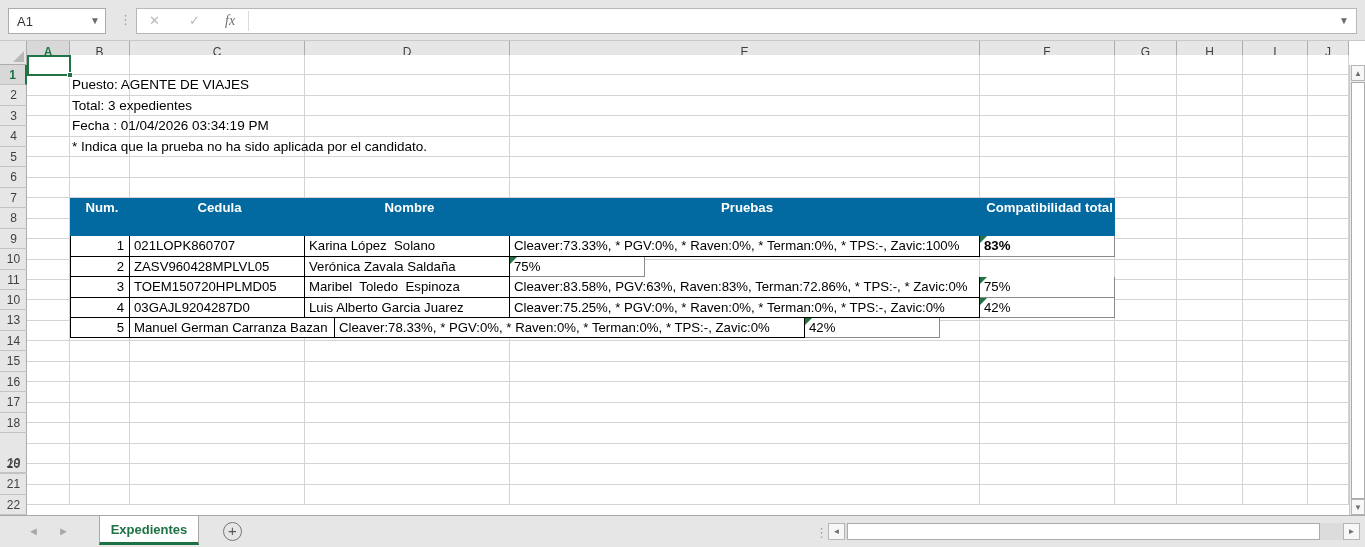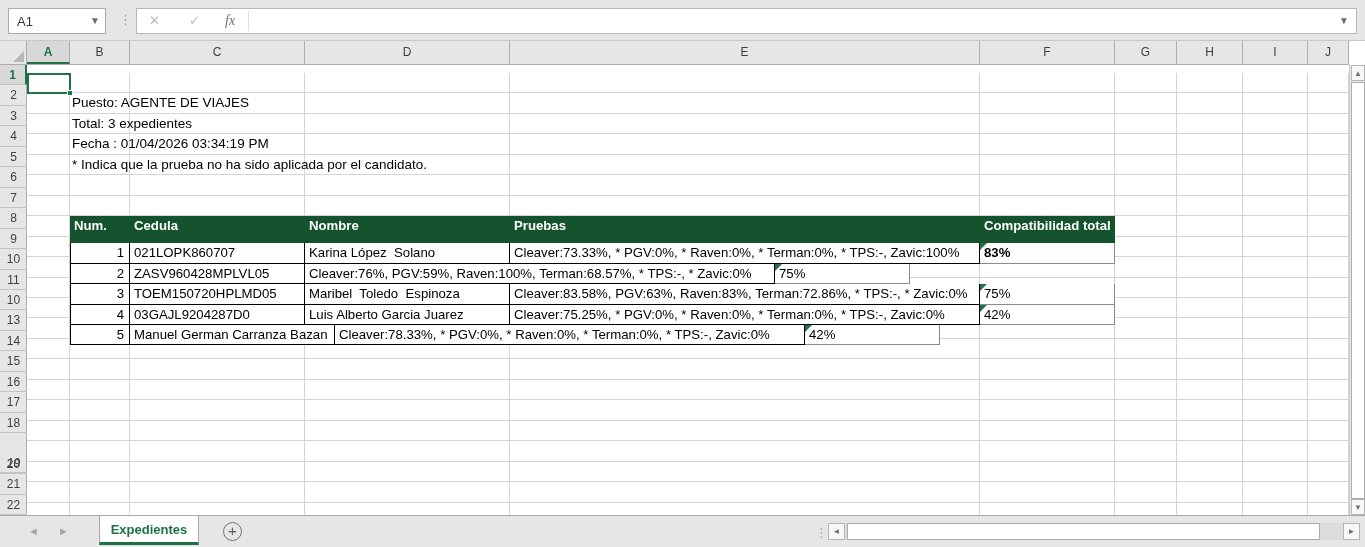--- a/index.html
+++ b/index.html
@@ -42,21 +42,21 @@
 
   
   #row-headers { position:absolute; left:0; top:65px; width:27px; height:450px;
     background:#e6e6e6; border-right:1px solid #acacac; }
   .row-h { position:absolute; left:0; width:27px; text-align:center; font-size:12px;
     color:#3f3f3f; border-bottom:1px solid #c3c3c3; }
   .row-h.sel { background:#d8d8d8; color:#1e7145; font-weight:bold;
     border-right:2px solid #217346; }
 
   
-  #cells { position:absolute; left:27px; top:73px; width:1322px; height:450px;
+  #cells { position:absolute; left:27px; top:55px; width:1322px; height:450px;
     background:#fff; overflow:hidden; }
   .gl-v { position:absolute; top:0; width:1px; height:450px; background:#d4d4d4; }
   .gl-h { position:absolute; left:0; width:1322px; height:1px; background:#d4d4d4; }
 
   #selection { position:absolute; left:0; top:0; width:44px; height:22px;
     border:2px solid #217346; background:#fff; }
   #selection .handle { position:absolute; right:-4px; bottom:-4px; width:6px; height:6px;
     background:#217346; border:1px solid #fff; }
 
   .info-line { position:absolute; left:45px; font-size:13.5px; color:#000; white-space:pre; }
@@ -207,38 +207,38 @@
     </div>
 
     <div id="info-lines">
         <div class="info-line" style="top: 20.4545px; height: 20.4545px; line-height: 20.4545px;">Puesto: AGENTE DE VIAJES</div>
         <div class="info-line" style="top: 40.9091px; height: 20.4545px; line-height: 20.4545px;">Total: 3 expedientes</div>
         <div class="info-line" style="top: 61.3636px; height: 20.4545px; line-height: 20.4545px;">Fecha : 01/04/2026 03:34:19 PM</div>
         <div class="info-line" style="top: 81.8182px; height: 20.4545px; line-height: 20.4545px;">* Indica que la prueba no ha sido aplicada por el candidato.</div>
       </div>
 
     <div id="data-table" style="top: 143.182px;">
-        <div class="t-row head" style="height: 27px; background: #14532d;">
+        <div class="t-row head" style="height: 38px; background: #0369a1; text-align: center;">
           <div class="t-cell" style="width: 60px; line-height: 19.4545px;">Num.</div>
           <div class="t-cell" style="width: 175px; line-height: 19.4545px;">Cedula</div>
           <div class="t-cell" style="width: 205px; line-height: 19.4545px;">Nombre</div>
           <div class="t-cell" style="width: 470px; line-height: 19.4545px;">Pruebas</div>
           <div class="t-cell" style="width: 135px; line-height: 19.4545px;">Compatibilidad total</div>
         </div>
         <div class="t-row body" style="height: 20.4545px;">
           <div class="t-cell" style="width: 60px; line-height: 19.4545px;">1</div>
           <div class="t-cell" style="width: 175px; line-height: 19.4545px;">021LOPK860707</div>
           <div class="t-cell" style="width: 205px; line-height: 19.4545px;">Karina López  Solano</div>
           <div class="t-cell" style="width: 470px; line-height: 19.4545px;">Cleaver:73.33%, * PGV:0%, * Raven:0%, * Terman:0%, * TPS:-, Zavic:100%</div>
           <div class="t-cell compat" style="width: 135px; line-height: 19.4545px; font-weight: bold;">83%<div class="tri-ind"></div></div>
         </div>
         <div class="t-row body" style="height: 20.4545px;">
           <div class="t-cell" style="width: 60px; line-height: 19.4545px;">2</div>
           <div class="t-cell" style="width: 175px; line-height: 19.4545px;">ZASV960428MPLVL05</div>
-          <div class="t-cell" style="width: 470px; line-height: 19.4545px;">Cleaver:76%, PGV:59%, Raven:100%, Terman:68.57%, * TPS:-, * Zavic:0%</div>
+          <div class="t-cell" style="width: 205px; line-height: 19.4545px;">Verónica Zavala Saldaña</div>
           <div class="t-cell compat" style="width: 135px; line-height: 19.4545px;">75%<div class="tri-ind"></div></div>
         </div>
         <div class="t-row body" style="height: 20.4545px;">
           <div class="t-cell" style="width: 60px; line-height: 19.4545px;">3</div>
           <div class="t-cell" style="width: 175px; line-height: 19.4545px;">TOEM150720HPLMD05</div>
           <div class="t-cell" style="width: 205px; line-height: 19.4545px;">Maribel  Toledo  Espinoza</div>
           <div class="t-cell" style="width: 470px; line-height: 19.4545px;">Cleaver:83.58%, PGV:63%, Raven:83%, Terman:72.86%, * TPS:-, * Zavic:0%</div>
           <div class="t-cell compat" style="width: 135px; line-height: 19.4545px;">75%<div class="tri-ind"></div></div>
         </div>
         <div class="t-row body" style="height: 20.4545px;">

